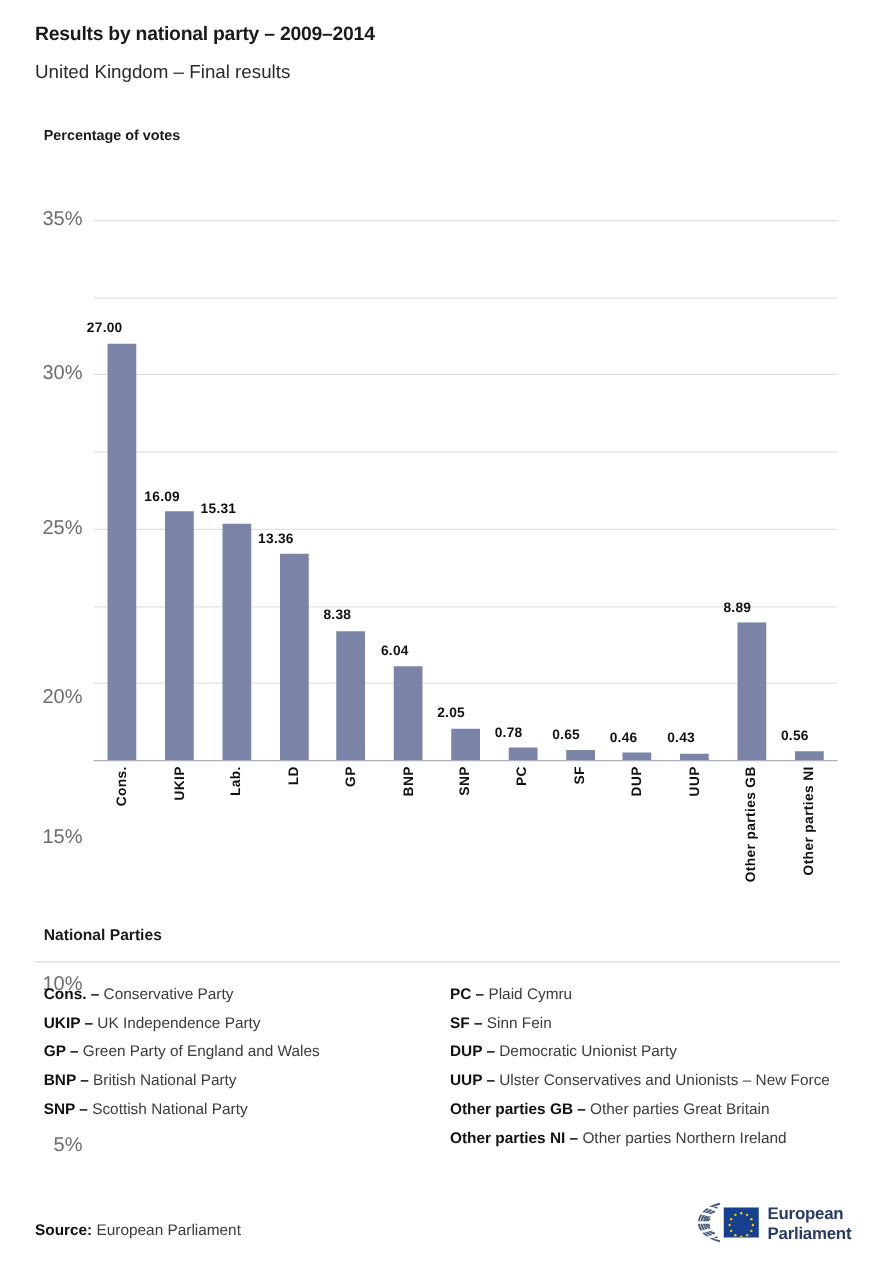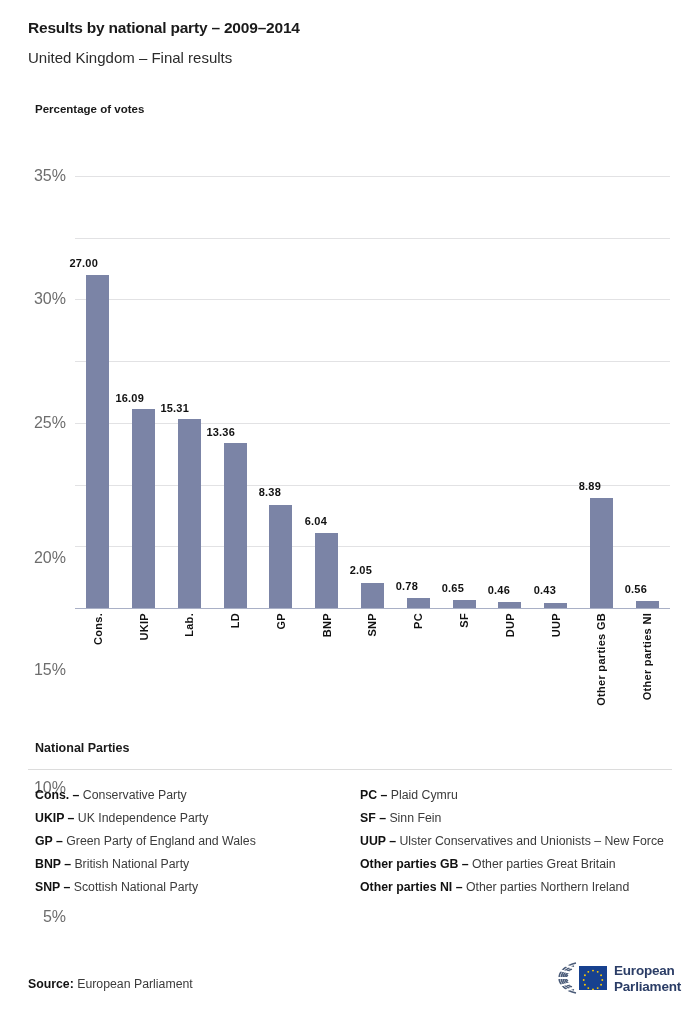--- a/index.html
+++ b/index.html
@@ -222,20 +222,21 @@
   <div class="legend-col left" id="legend-left">
       <div class="legend-item"><b>Cons. –</b><span> Conservative Party</span></div>
       <div class="legend-item"><b>UKIP –</b><span> UK Independence Party</span></div>
       <div class="legend-item"><b>GP –</b><span> Green Party of England and Wales</span></div>
       <div class="legend-item"><b>BNP –</b><span> British National Party</span></div>
       <div class="legend-item"><b>SNP –</b><span> Scottish National Party</span></div>
     </div>
   <div class="legend-col right" id="legend-right">
       <div class="legend-item"><b>PC –</b><span> Plaid Cymru</span></div>
       <div class="legend-item"><b>SF –</b><span> Sinn Fein</span></div>
+      <div class="legend-item"><b>DUP –</b><span> Democratic Unionist Party</span></div>
       <div class="legend-item"><b>UUP –</b><span> Ulster Conservatives and Unionists – New Force</span></div>
       <div class="legend-item"><b>Other parties GB –</b><span> Other parties Great Britain</span></div>
       <div class="legend-item"><b>Other parties NI –</b><span> Other parties Northern Ireland</span></div>
     </div>
 
   <div class="source">
     <b>Source:</b>
     <span>European Parliament</span>
   </div>
 

